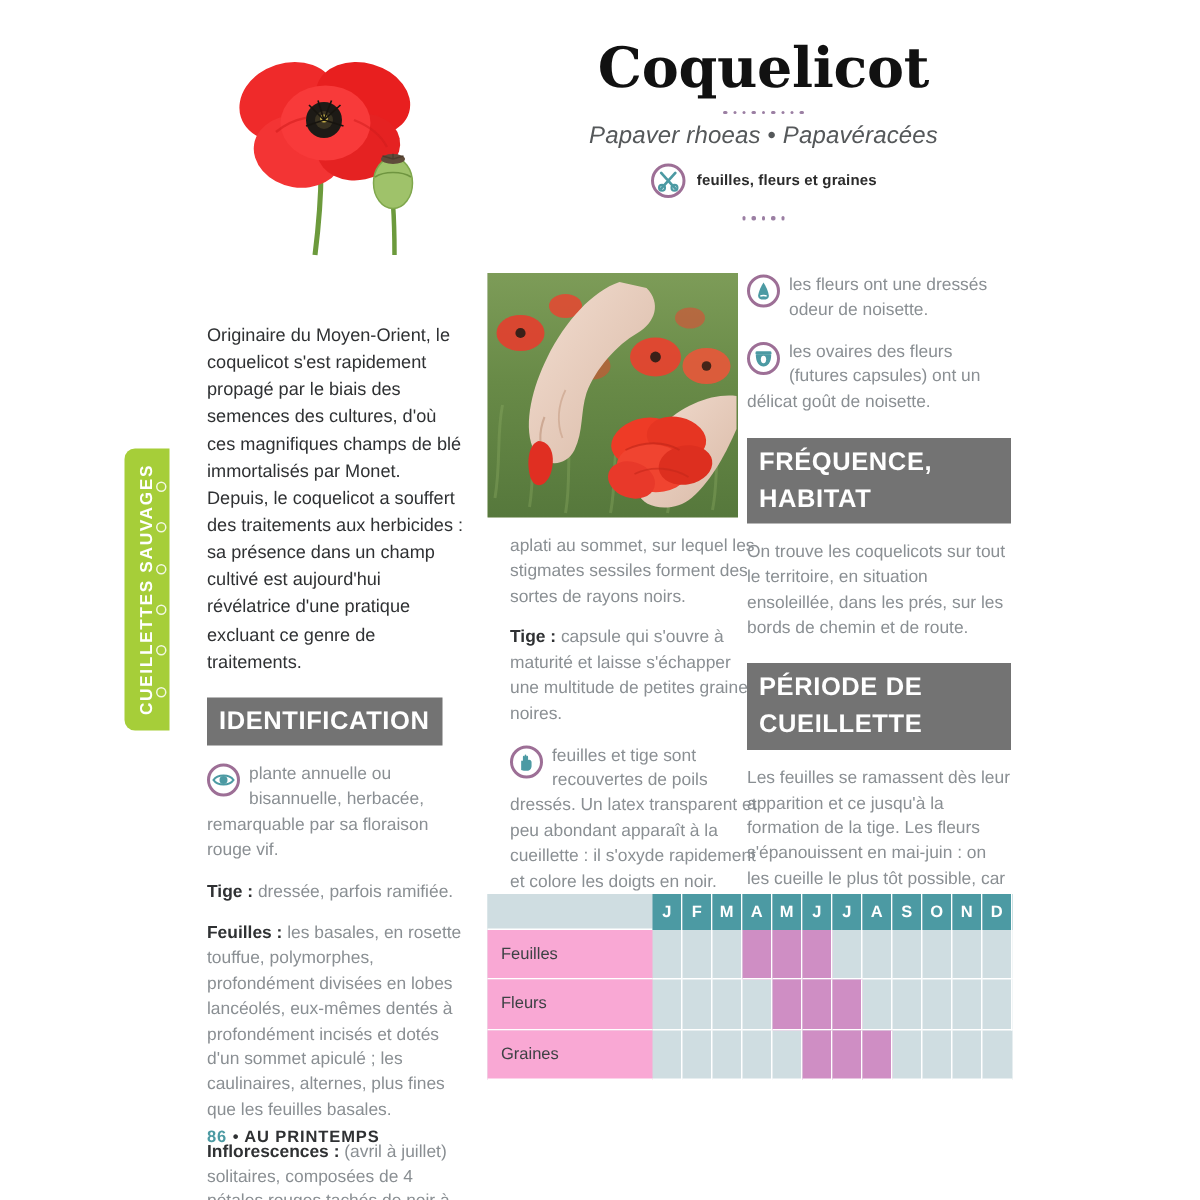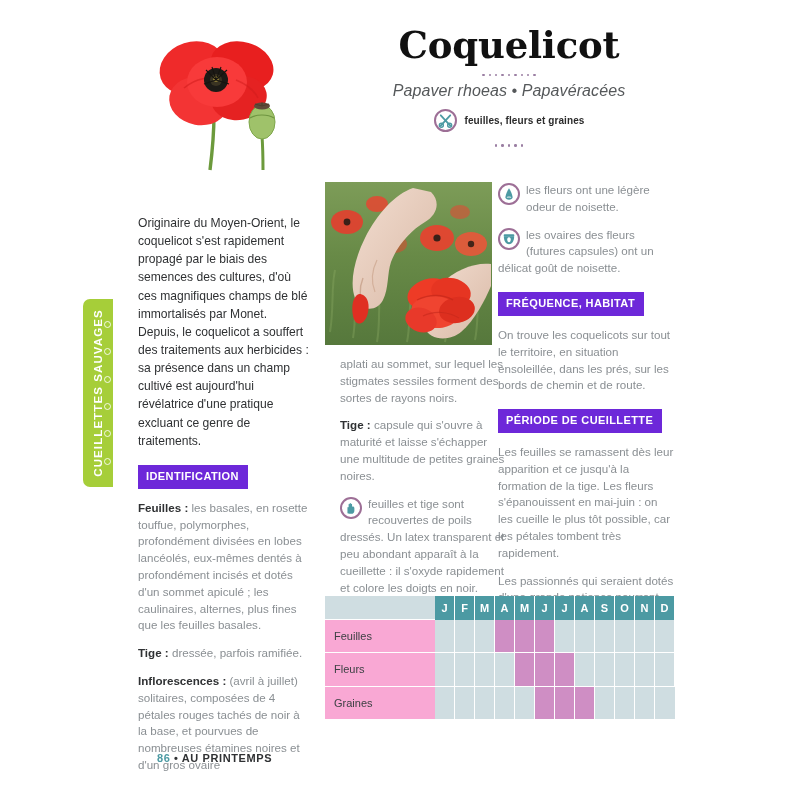--- a/index.html
+++ b/index.html
@@ -79,24 +79,24 @@
 
   .col-left{ left:138px; top:180px; width:172px; }
   .col-left .lead{ color:#2f3133; font-size:12.1px; line-height:1.5;margin-top:34px; }
 
   .col-mid{ left:340px; top:356px; width:168px; }
   .col-right{ left:498px; top:182px; width:176px; }
 
   
   .banner{
     display:inline-block;
-    background:#6d28d9;
+    background:#737373;
     color:#ffffff;
     font-weight:bold;
-    font-size:11px;
+    font-size:17px;
     letter-spacing:.4px;
     padding:4px 9px 4px 8px;
     margin:4px 0 11px;
     font-family:"Liberation Sans", sans-serif;
   }
 
   
   .icon-par{ position:relative; padding-left:0; }
   .icon-par .picto{ float:left; margin:1px 6px 1px 0; }
 
@@ -132,21 +132,21 @@
     background:#f9a8d4;
   }
   .cal-on{ background:#cf8ec4; }
 
   
   .footer{
     position:absolute; left:138px; top:752px;
     font-size:11px; font-weight:bold; letter-spacing:.6px;
     color:#2f3133; font-family:"Liberation Sans", sans-serif;
   }
-  .footer .pg{ color:#4c9aa3;margin-left:19px; }
+  .footer .pg{ color:#4c9aa3; }
 </style>
 </head>
 <body>
 
 <div class="page">
 
   <div class="side-tab">
     <div class="tab-label">CUEILLETTES SAUVAGES</div>
     <div class="notches">
       <i></i>
@@ -294,27 +294,36 @@
         <path d="M98 134 C110 128, 124 130, 134 136" stroke="#c4281a" stroke-width="1.2" fill="none" opacity=".6"></path>
       </g>
     </svg>
   </div>
 
   <div class="col col-left">
     <p class="lead">Originaire du Moyen-Orient, le coquelicot s'est rapidement propagé par le biais des semences des cultures, d'où ces magnifiques champs de blé immortalisés par Monet. Depuis, le coquelicot a souffert des traitements aux herbicides : sa présence dans un champ cultivé est aujourd'hui révélatrice d'une pratique excluant ce genre de traitements.</p>
 
     <div class="banner">IDENTIFICATION</div>
 
+    <p class="icon-par">
+      <span class="picto">
+        <svg viewBox="0 0 18 18" width="16" height="16" aria-hidden="true">
+          <path d="M1.5 9 C4.5 4.5, 13.5 4.5, 16.5 9 C13.5 13.5, 4.5 13.5, 1.5 9 Z" fill="none" stroke="#4c9aa3" stroke-width="1.6"></path>
+          <circle cx="9" cy="9" r="3" fill="#4c9aa3"></circle>
+        </svg>
+      </span>
+      <span>plante annuelle ou bisannuelle, herbacée, remarquable par sa floraison rouge vif.</span>
+    </p>
+
+    <p>
+      <b>Tige :</b><span> dressée, parfois ramifiée.</span>
+    </p>
 
     <p>
       <b>Feuilles :</b><span> les basales, en rosette touffue, polymorphes, profondément divisées en lobes lancéolés, eux-mêmes dentés à profondément incisés et dotés d'un sommet apiculé ; les caulinaires, alternes, plus fines que les feuilles basales.</span>
-    </p>
-
-    <p>
-      <b>Tige :</b><span> dressée, parfois ramifiée.</span>
     </p>
 
     <p>
       <b>Inflorescences :</b><span> (avril à juillet) solitaires, composées de 4 pétales rouges tachés de noir à la base, et pourvues de nombreuses étamines noires et d'un gros ovaire</span>
     </p>
   </div>
 
   <div class="col col-mid">
     <p>aplati au sommet, sur lequel les stigmates sessiles forment des sortes de rayons noirs.</p>
 
@@ -336,21 +345,21 @@
 
   <div class="col col-right">
     <p class="icon-par">
       <span class="picto">
         <svg viewBox="0 0 18 18" width="16" height="16" aria-hidden="true">
           <path d="M9 2.6 C7.2 5.2, 5.4 9.4, 5 12.2 C4.7 14.4, 6.4 15.4, 9 15.4
                    C11.6 15.4, 13.3 14.4, 13 12.2 C12.6 9.4, 10.8 5.2, 9 2.6 Z" fill="#4c9aa3"></path>
           <path d="M6.6 13 C7.4 12.2, 10.6 12.2, 11.4 13" stroke="#ffffff" stroke-width="1" fill="none"></path>
         </svg>
       </span>
-      <span>les fleurs ont une légère odeur de noisette.</span>
+      <span>les fleurs ont une dressés odeur de noisette.</span>
     </p>
 
     <p class="icon-par">
       <span class="picto">
         <svg viewBox="0 0 18 18" width="16" height="16" aria-hidden="true">
           <path d="M3.2 6 L14.8 6 C14.8 11.8, 12.2 15, 9 15 C5.8 15, 3.2 11.8, 3.2 6 Z" fill="#4c9aa3"></path>
           <rect x="3" y="3.6" width="12" height="2.6" rx="1.1" fill="#4c9aa3"></rect>
           <path d="M9 7 C10.4 7, 11 8.2, 11 9.6 C11 11.4, 10.2 12.6, 9 12.6
                    C7.8 12.6, 7 11.4, 7 9.6 C7 8.2, 7.6 7, 9 7 Z" fill="#ffffff"></path>
         </svg>

